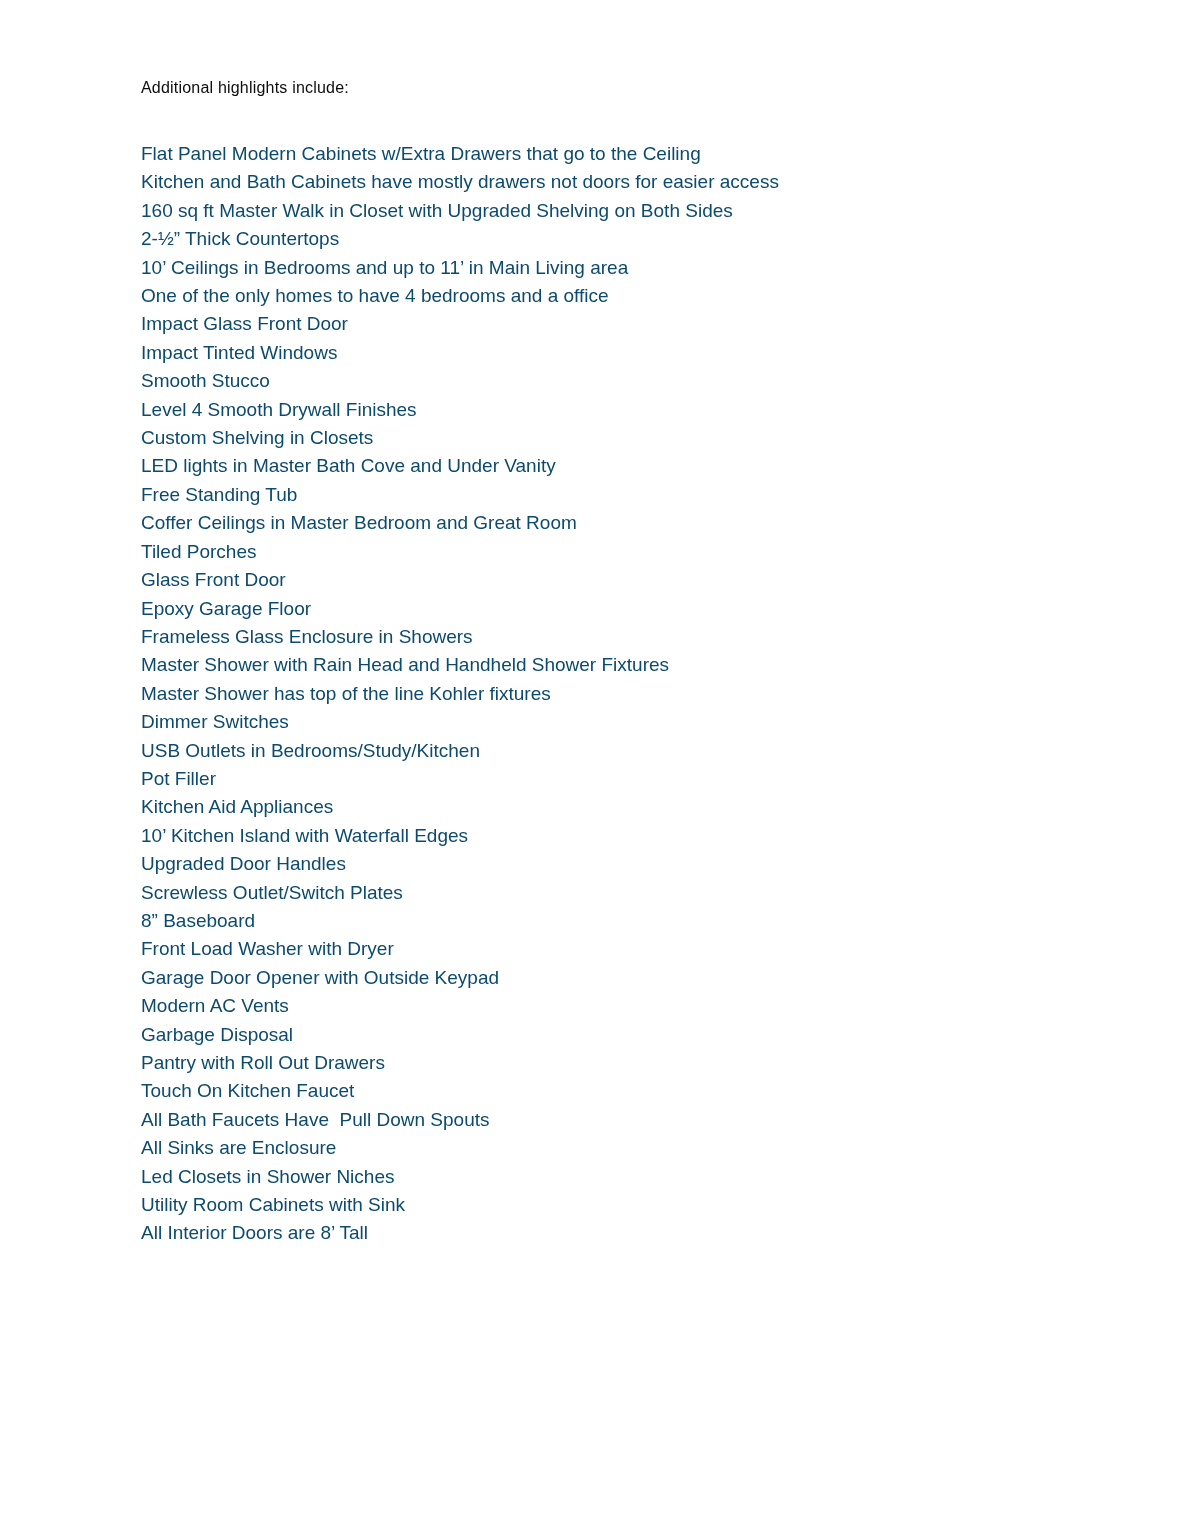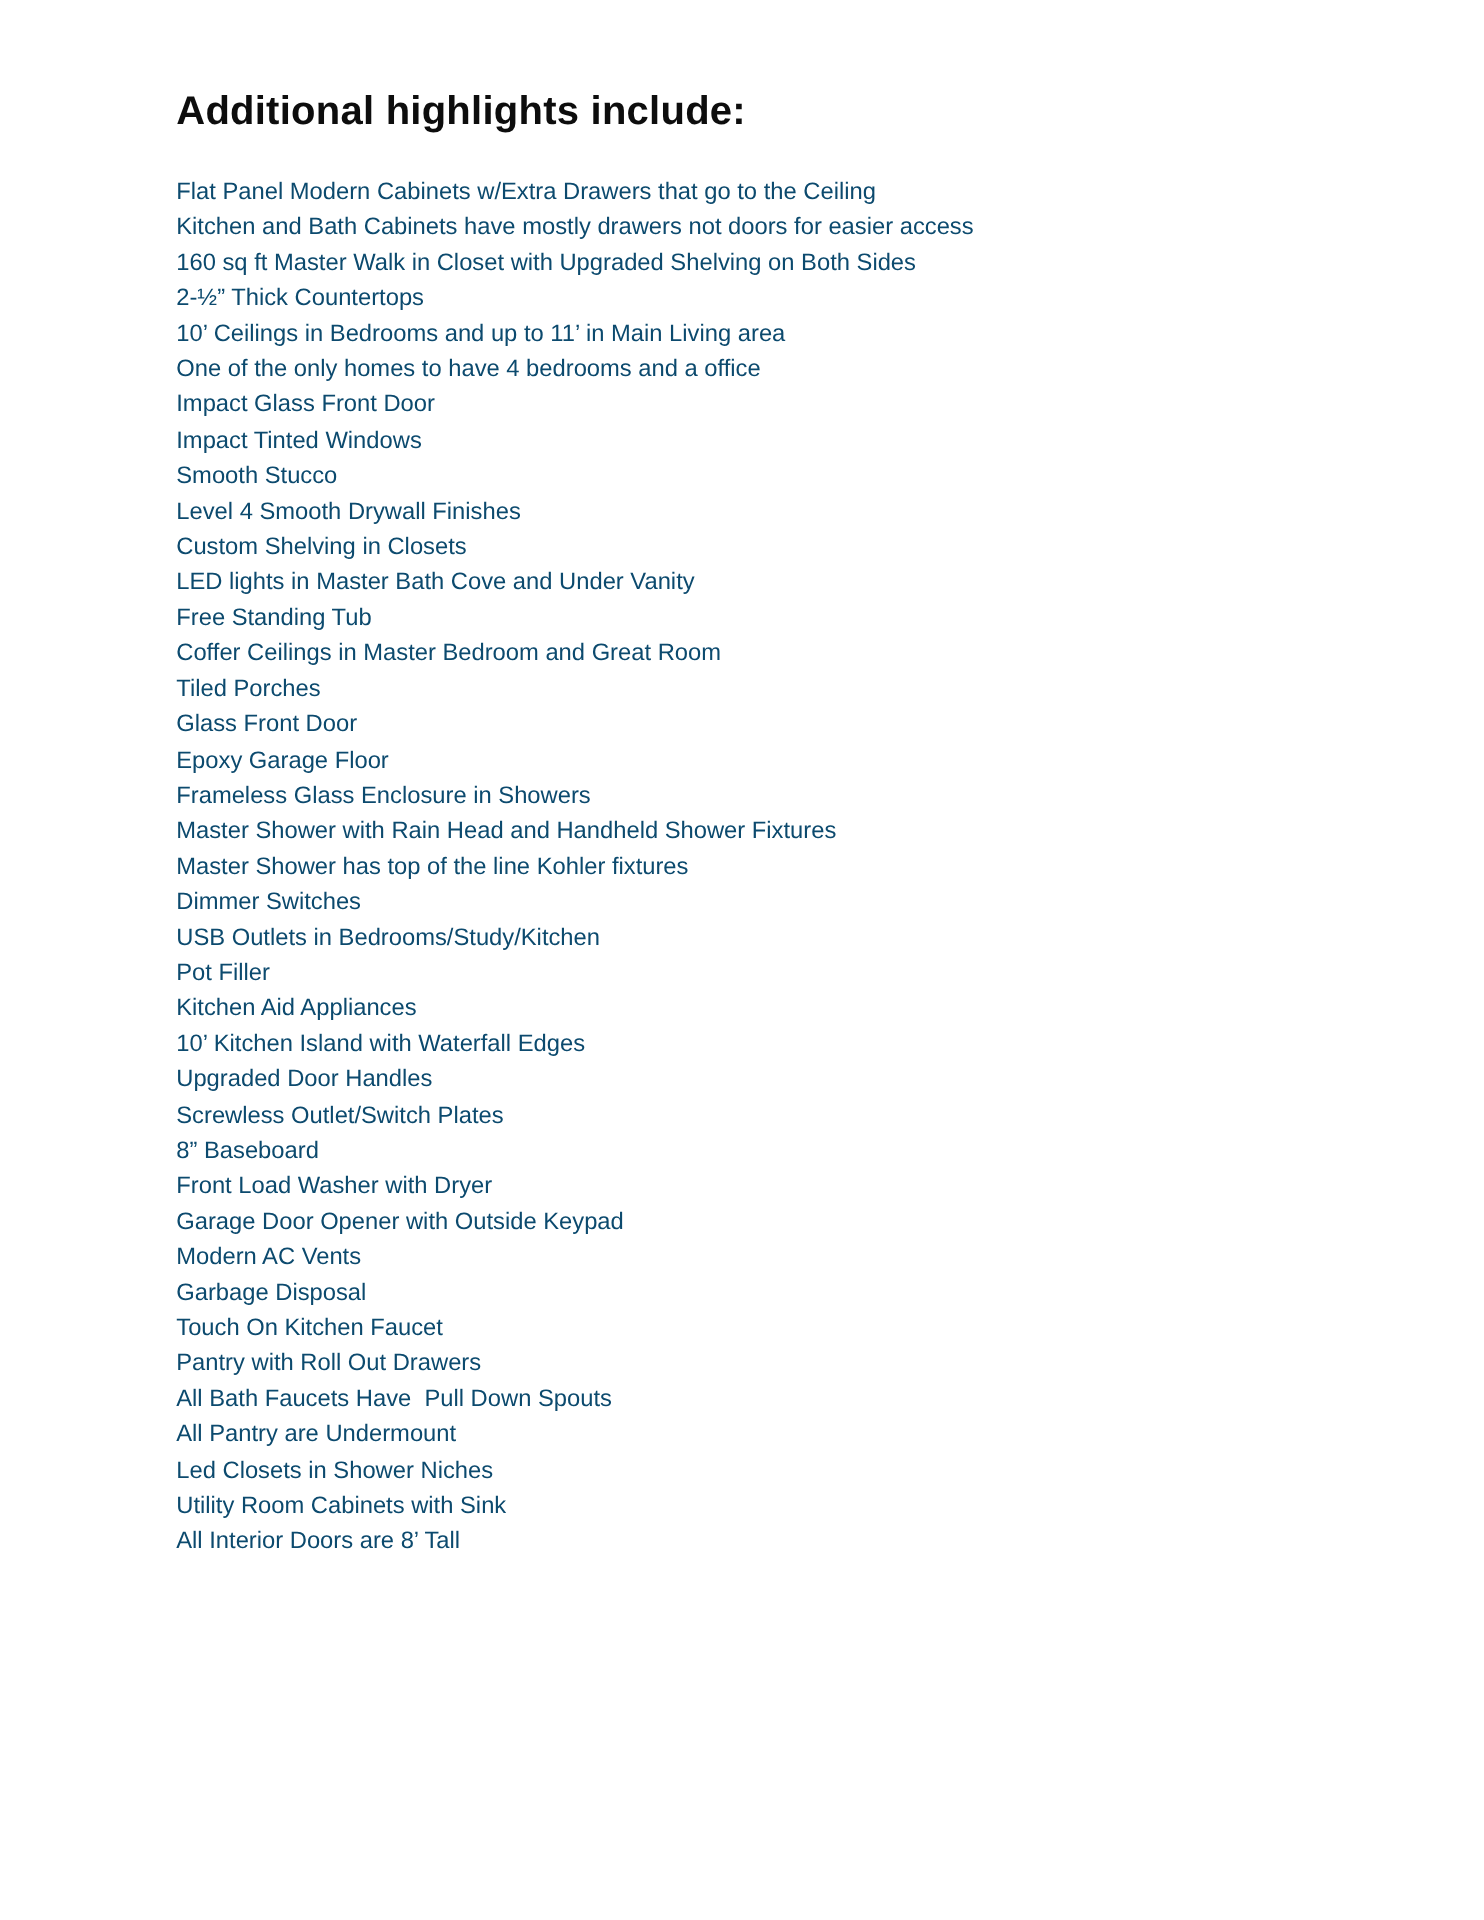--- a/index.html
+++ b/index.html
@@ -16,22 +16,22 @@
   }
   .page {
     box-sizing: border-box;
     width: 1187px;
     height: 1536px;
     padding: 74px 60px 0 141px;
     background: #ffffff;
   }
   .page-title {
     margin: 0;
-    font-size: 32px;
-    font-weight: bold;
+    font-size: 16px;
+    font-weight: normal;
     letter-spacing: 0.2px;
     line-height: 28px;
     color: #0d0d0d;
   }
   .highlights-list {
     margin-top: 38px;
   }
   .list-line {
     font-size: 19px;
     line-height: 28.4px;
@@ -71,21 +71,21 @@
       <div class="list-line">Pot Filler</div>
       <div class="list-line">Kitchen Aid Appliances</div>
       <div class="list-line">10’ Kitchen Island with Waterfall Edges</div>
       <div class="list-line">Upgraded Door Handles</div>
       <div class="list-line">Screwless Outlet/Switch Plates</div>
       <div class="list-line">8” Baseboard</div>
       <div class="list-line">Front Load Washer with Dryer</div>
       <div class="list-line">Garage Door Opener with Outside Keypad</div>
       <div class="list-line">Modern AC Vents</div>
       <div class="list-line">Garbage Disposal</div>
+      <div class="list-line">Pantry with Roll Out Drawers</div>
       <div class="list-line">Touch On Kitchen Faucet</div>
-      <div class="list-line">Pantry with Roll Out Drawers</div>
       <div class="list-line">All Bath Faucets Have  Pull Down Spouts</div>
-      <div class="list-line">All Pantry are Undermount</div>
+      <div class="list-line">All Sinks are Enclosure</div>
       <div class="list-line">Led Closets in Shower Niches</div>
       <div class="list-line">Utility Room Cabinets with Sink</div>
       <div class="list-line">All Interior Doors are 8’ Tall</div>
     </div>
 </div>
 
 </body></html>

